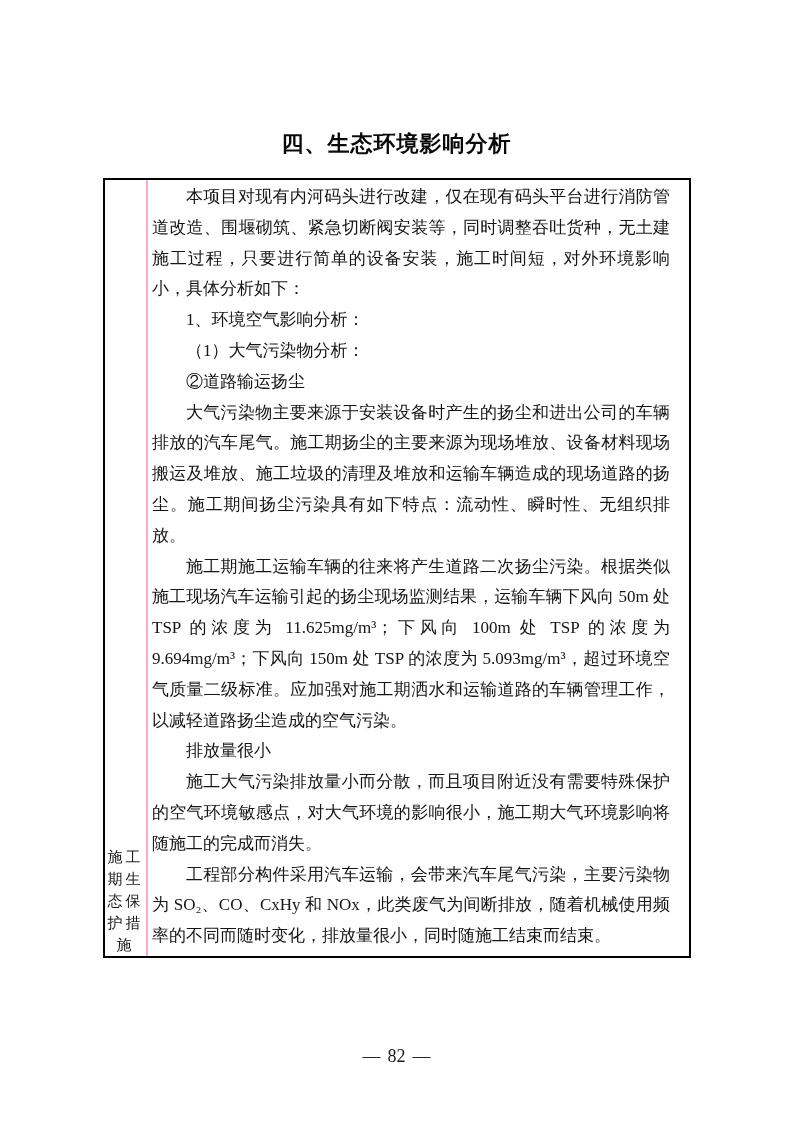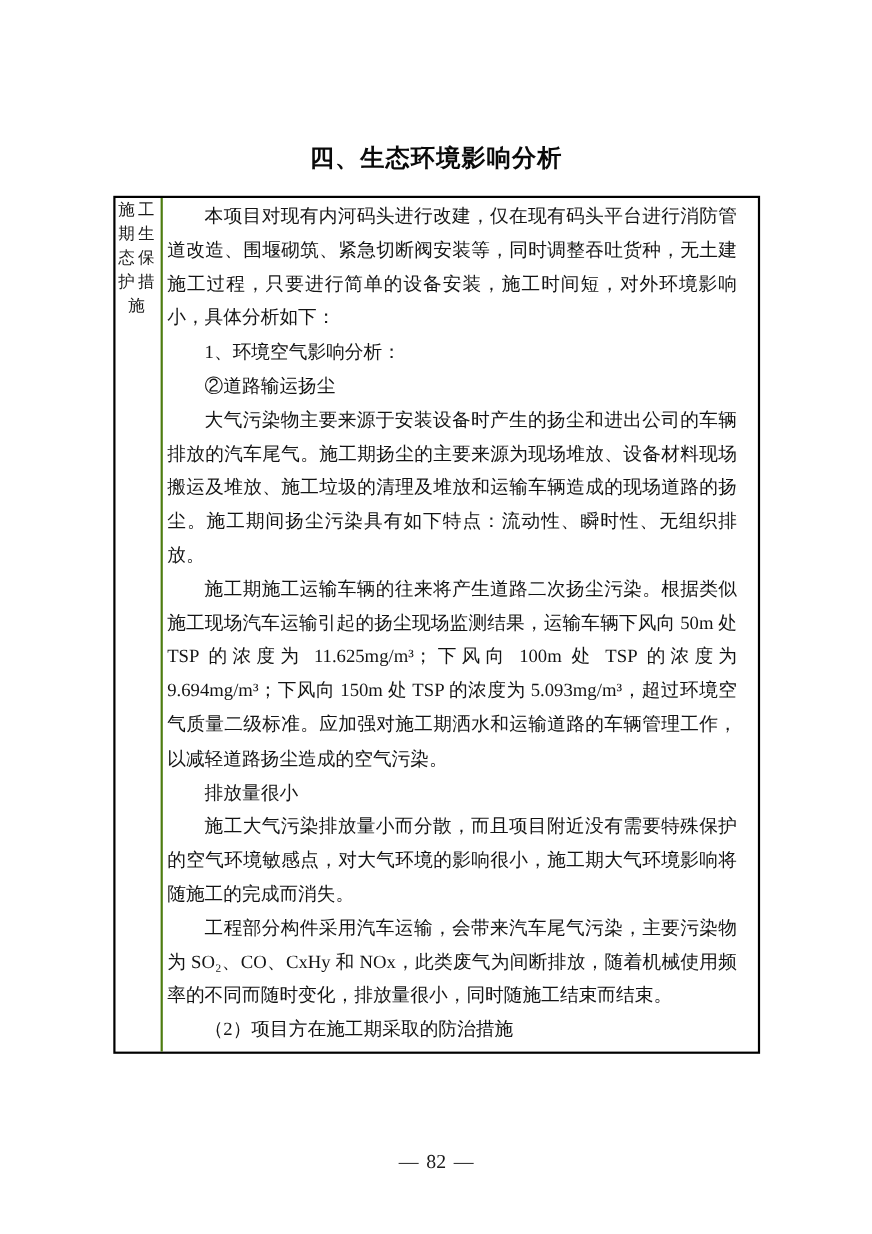--- a/index.html
+++ b/index.html
@@ -30,24 +30,24 @@
     width: 588px; height: 780px;
     border: 2px solid #000;
     box-sizing: border-box;
     display: flex;
     background: #fff;
   }
 
   .header-cell {
     width: 43px;
     flex: 0 0 43px;
-    border-right: 2px solid #4d7c0f;
+    border-right: 2px solid #f9a8d4;
     box-sizing: border-box;
     display: flex;
-    align-items: flex-start;
+    align-items: flex-end;
     justify-content: center;
   }
   .header-text {
     width: 38px;
     font-size: 15px;
     line-height: 22px;
     letter-spacing: 3px;
     text-align: center;
     color: #1a1a1a;
     word-break: break-all;
@@ -84,20 +84,21 @@
 
   <div class="title">四、生态环境影响分析</div>
 
   <div class="doc-table">
     <div class="header-cell">
       <div class="header-text">施工期生态保护措施</div>
     </div>
     <div class="body-cell">
       <p>本项目对现有内河码头进行改建，仅在现有码头平台进行消防管道改造、围堰砌筑、紧急切断阀安装等，同时调整吞吐货种，无土建施工过程，只要进行简单的设备安装，施工时间短，对外环境影响小，具体分析如下：</p>
       <p>1、环境空气影响分析：</p>
+      <p>（1）大气污染物分析：</p>
       <p>②道路输运扬尘</p>
       <p>大气污染物主要来源于安装设备时产生的扬尘和进出公司的车辆排放的汽车尾气。施工期扬尘的主要来源为现场堆放、设备材料现场搬运及堆放、施工垃圾的清理及堆放和运输车辆造成的现场道路的扬尘。施工期间扬尘污染具有如下特点：流动性、瞬时性、无组织排放。</p>
       <p>施工期施工运输车辆的往来将产生道路二次扬尘污染。根据类似施工现场汽车运输引起的扬尘现场监测结果，运输车辆下风向 50m 处 TSP 的浓度为 11.625mg/m³；下风向 100m 处 TSP 的浓度为 9.694mg/m³；下风向 150m 处 TSP 的浓度为 5.093mg/m³，超过环境空气质量二级标准。应加强对施工期洒水和运输道路的车辆管理工作，以减轻道路扬尘造成的空气污染。</p>
       <p>排放量很小</p>
       <p>施工大气污染排放量小而分散，而且项目附近没有需要特殊保护的空气环境敏感点，对大气环境的影响很小，施工期大气环境影响将随施工的完成而消失。</p>
       <p>工程部分构件采用汽车运输，会带来汽车尾气污染，主要污染物为 SO₂、CO、CxHy 和 NOx，此类废气为间断排放，随着机械使用频率的不同而随时变化，排放量很小，同时随施工结束而结束。</p>
       <p>（2）项目方在施工期采取的防治措施</p>
 
     </div>
   </div>

